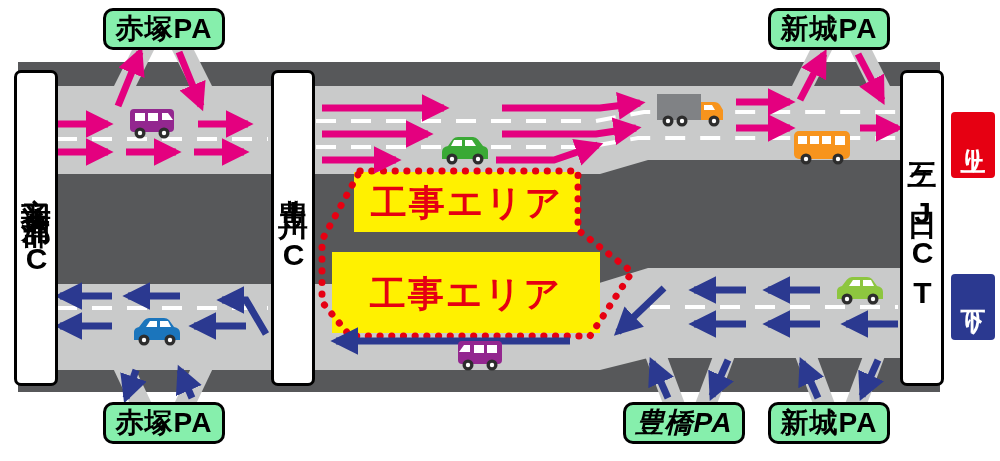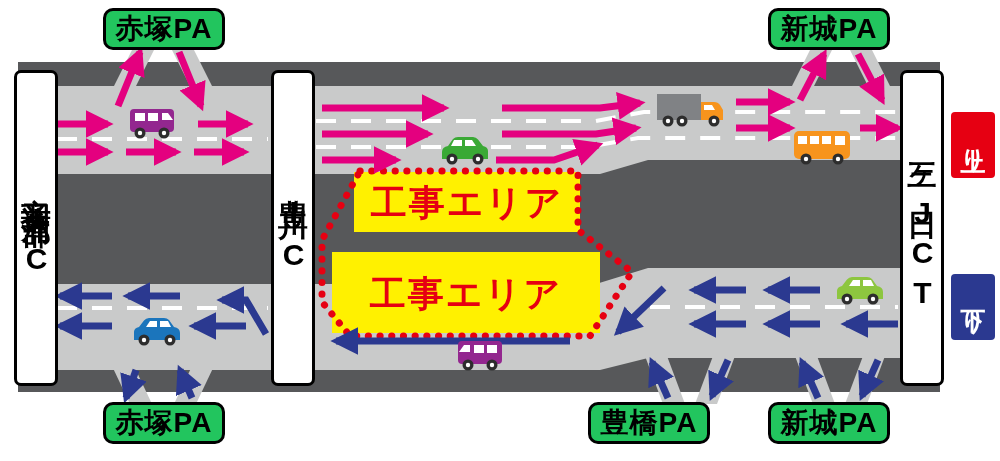--- a/index.html
+++ b/index.html
@@ -12,21 +12,21 @@
   .vbox{
     position:absolute;width:44px;background:#fff;border:3px solid #000;border-radius:7px;
     display:flex;align-items:center;justify-content:center;box-sizing:border-box;
   }
   .vtext{
     writing-mode:vertical-rl;text-orientation:upright;
     font-size:30px;font-weight:bold;letter-spacing:7px;line-height:1;
   }
   .vbox-mid .vtext{letter-spacing:10px;}
   .pabox{
-    position:absolute;width:122px;height:42px;background:#22c55e;border:3px solid #000;border-radius:10px;
+    position:absolute;width:122px;height:42px;background:#86efac;border:3px solid #000;border-radius:10px;
     display:flex;align-items:center;justify-content:center;
     font-size:28px;font-weight:bold;box-sizing:border-box;letter-spacing:1px;
   }
   .badge{
     position:absolute;width:44px;height:66px;border-radius:4px;
     display:flex;align-items:center;justify-content:center;color:#fff;
   }
   .badge .vtext{font-size:25px;letter-spacing:3px;font-weight:bold;}
   .badge-up{background:#E60012;}
   .badge-down{background:#2B3990;}
@@ -212,21 +212,21 @@
 
   <div class="pabox" style="left:103px;top:8px;">
     <span>赤塚PA</span>
   </div>
   <div class="pabox" style="left:768px;top:8px;">
     <span>新城PA</span>
   </div>
   <div class="pabox" style="left:103px;top:402px;">
     <span>赤塚PA</span>
   </div>
-  <div class="pabox" style="left:588px;top:402px;">
+  <div class="pabox" style="left:623px;top:402px;font-style:italic;">
     <span>豊橋PA</span>
   </div>
   <div class="pabox" style="left:768px;top:402px;">
     <span>新城PA</span>
   </div>
 
   <div class="badge badge-up" style="left:951px;top:112px;">
     <span class="vtext">上り</span>
   </div>
   <div class="badge badge-down" style="left:951px;top:274px;">

